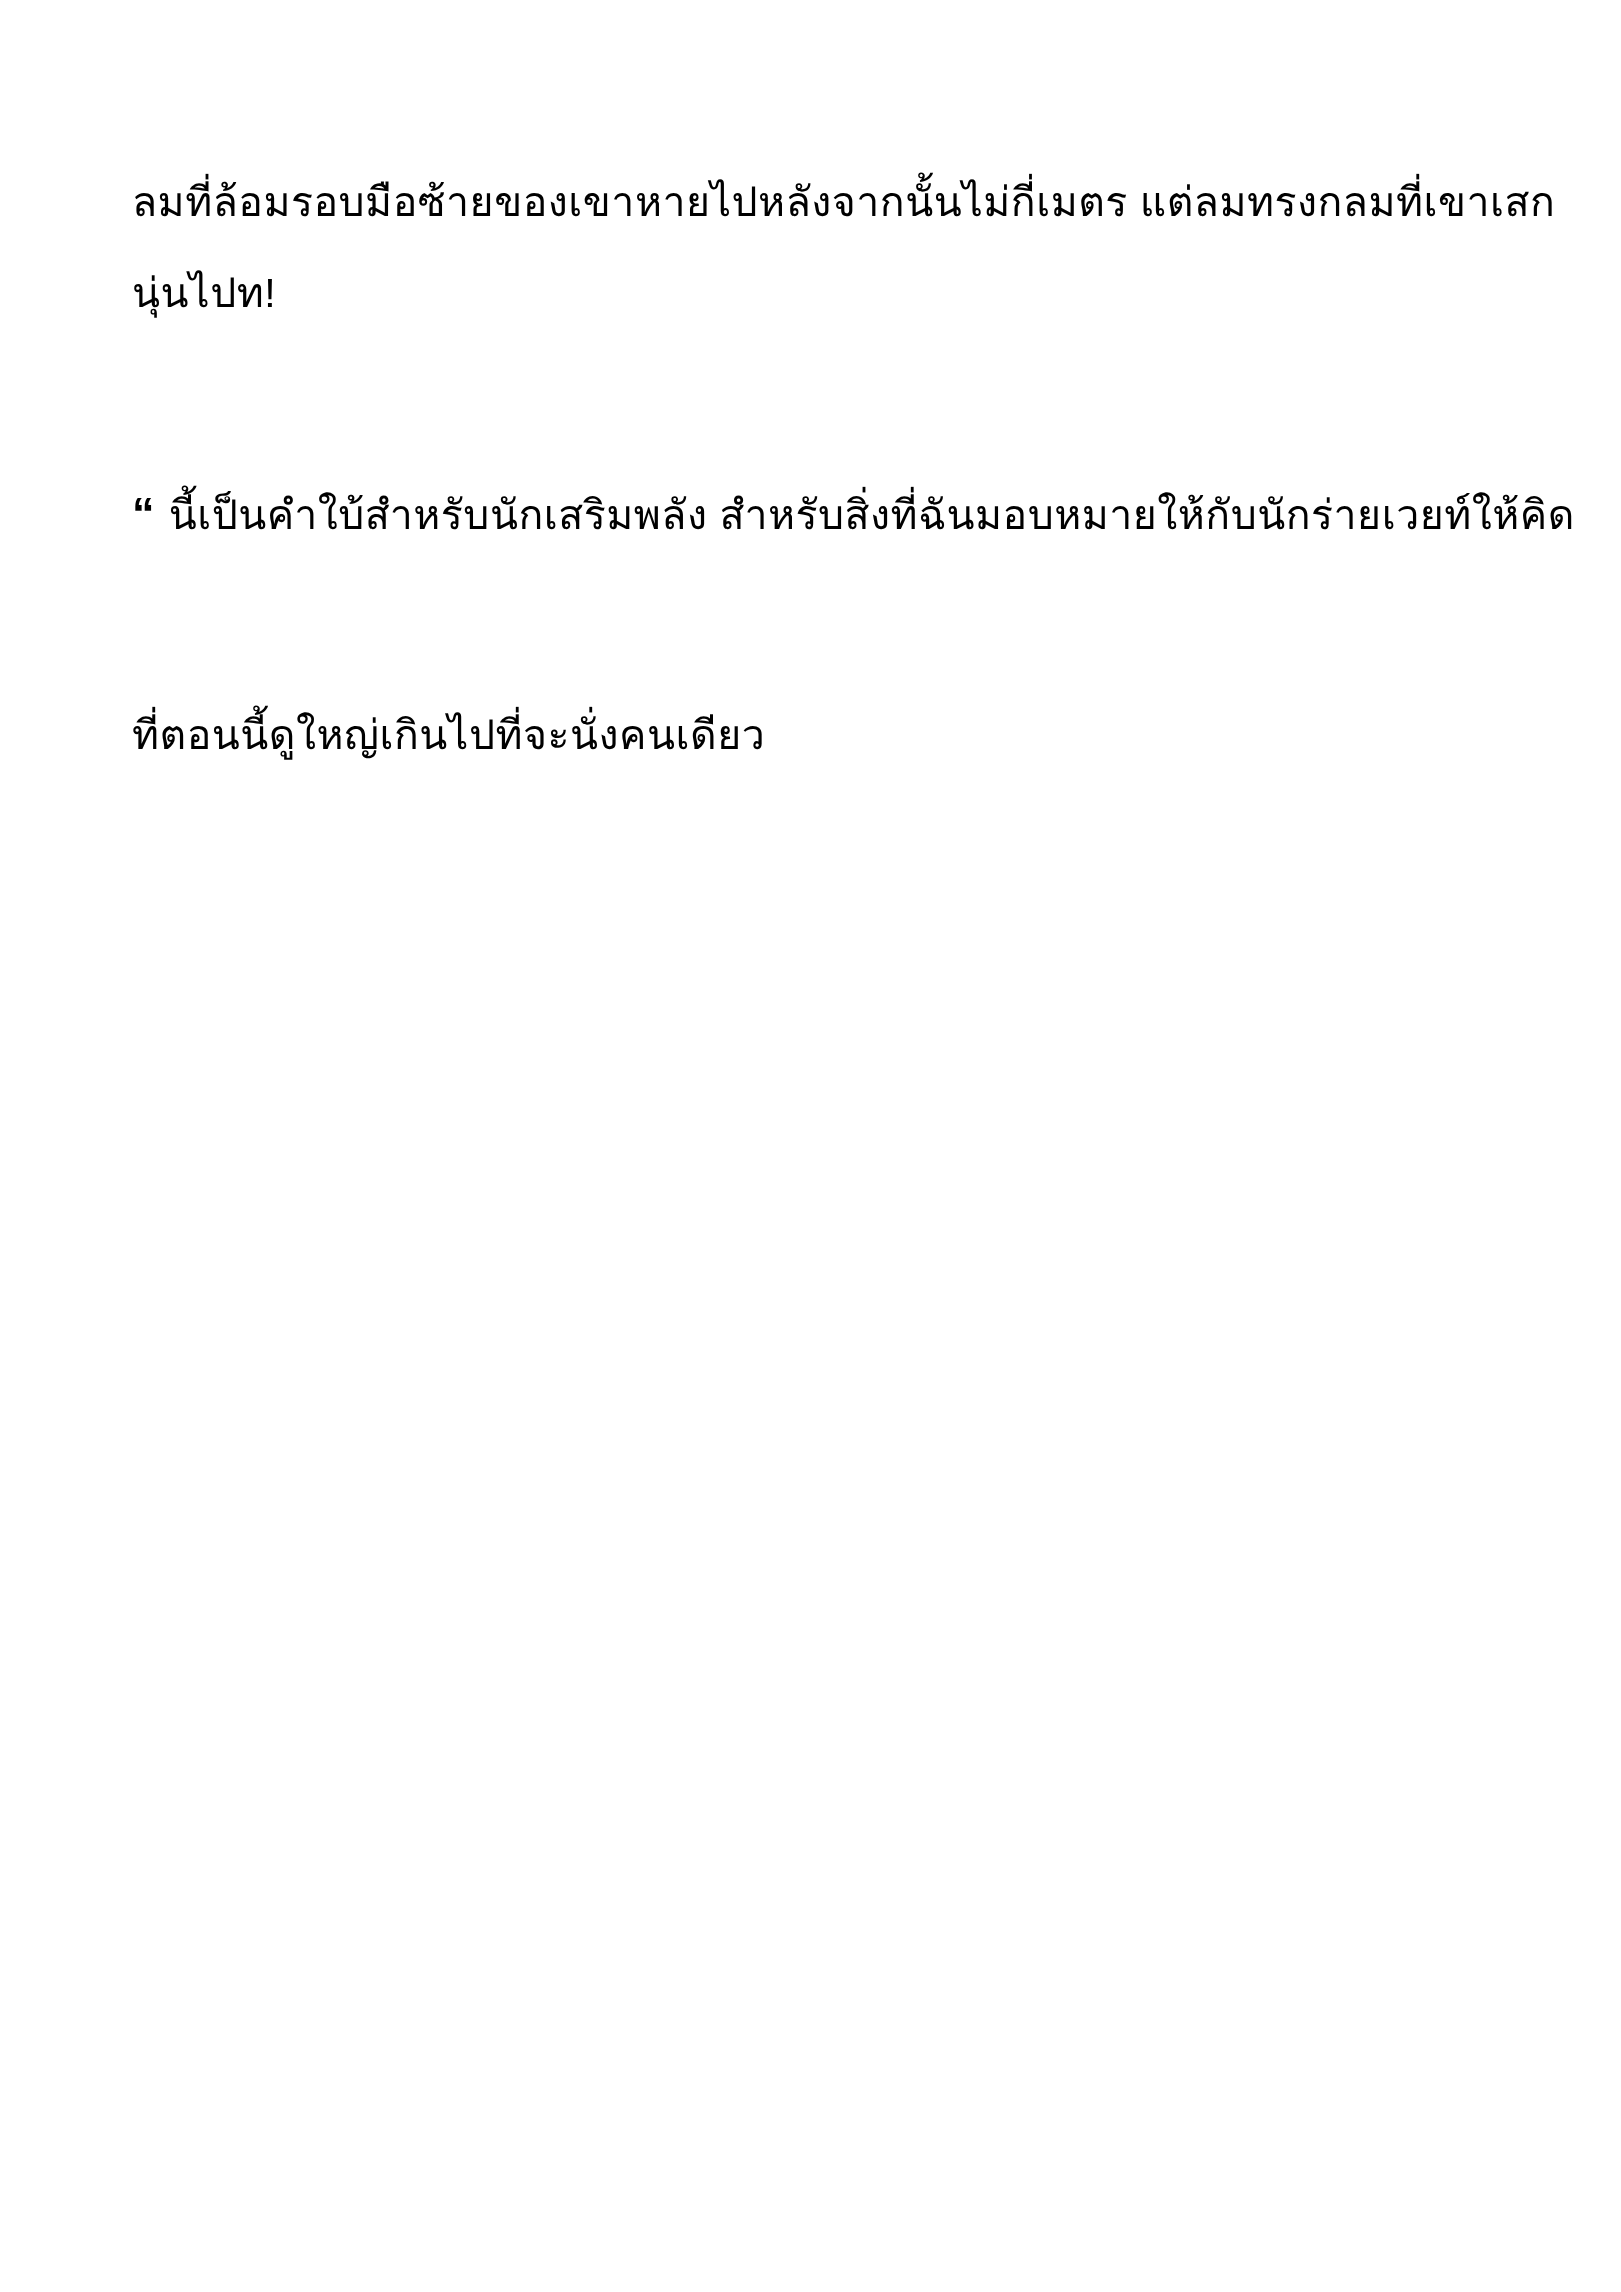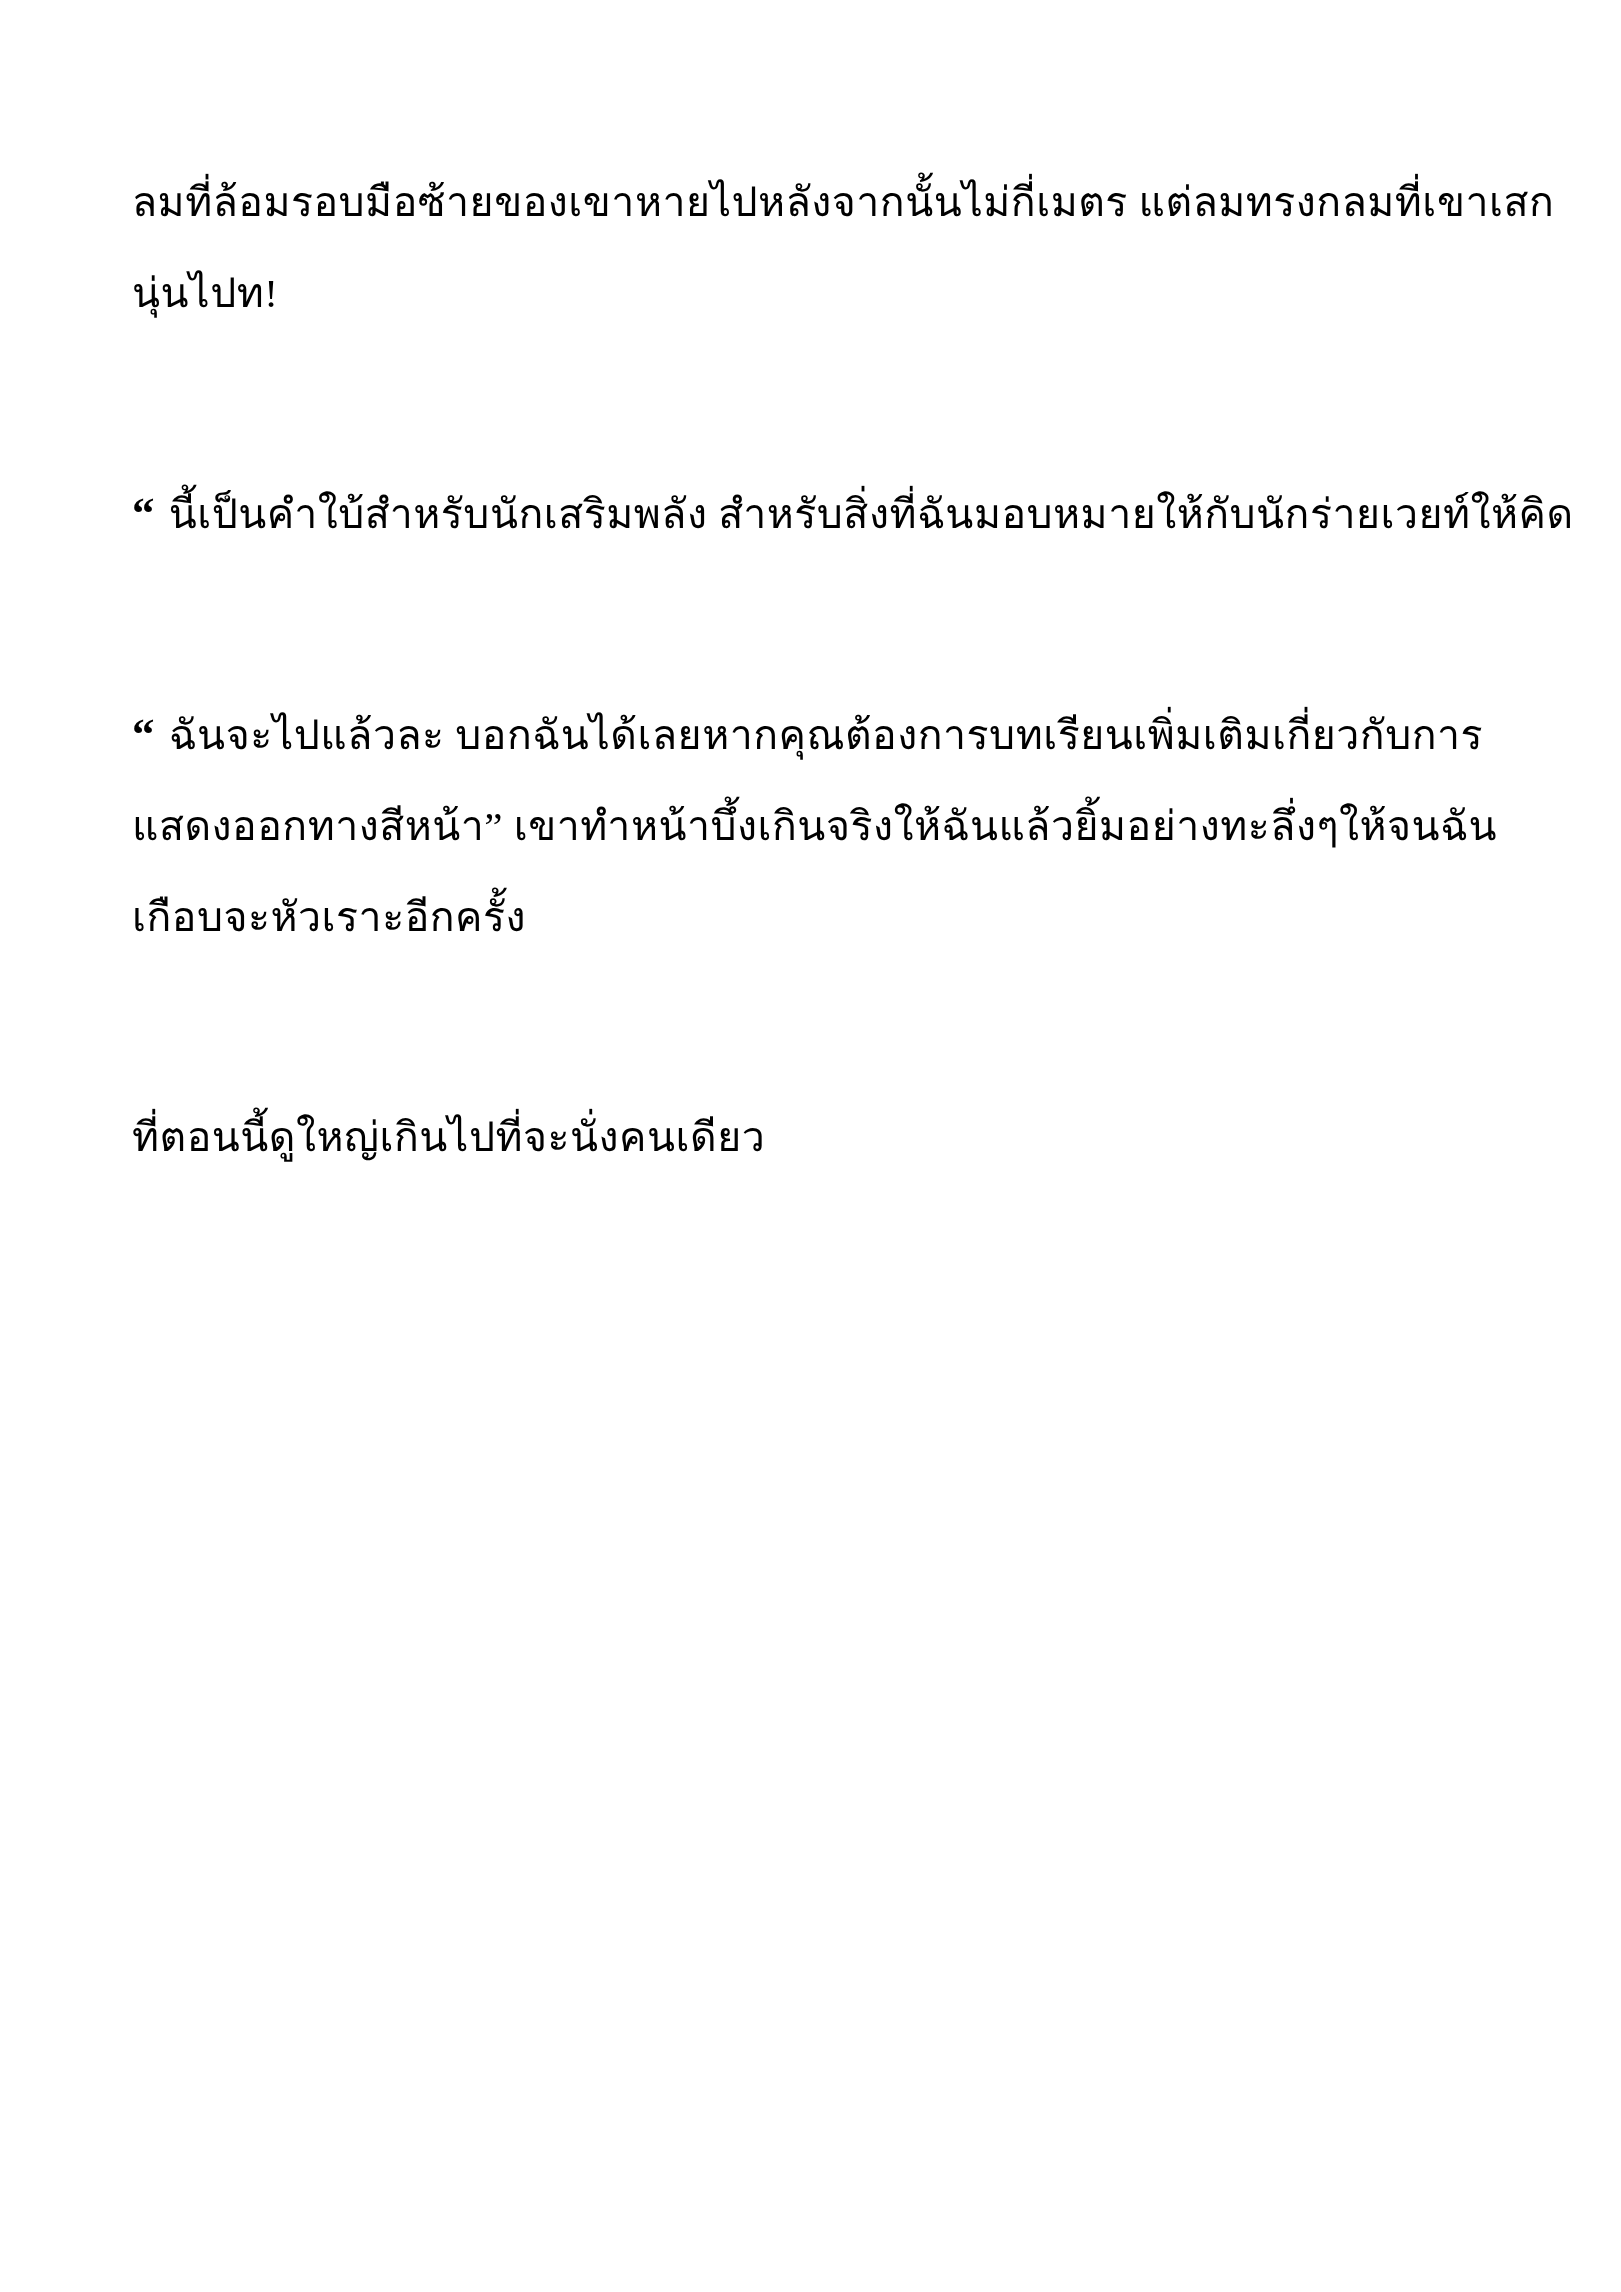--- a/index.html
+++ b/index.html
@@ -7,21 +7,21 @@
     padding: 0;
     background: #e8e8e8;
   }
   .page {
     position: relative;
     width: 1621px;
     height: 2293px;
     margin: 0 auto;
     background: #ffffff;
     color: #000000;
-    font-family: Liberation Serif, serif;
+    font-family: Liberation Sans, sans-serif;
     box-sizing: border-box;
     padding: 157px 127px 0 132px;
     overflow: hidden;
   }
   .paragraph {
     margin: 0 0 129px 0;
   }
   .line {
     font-size: 41px;
     line-height: 91px;
@@ -41,24 +41,19 @@
 
   <div class="paragraph">
     <div class="line">ลมที่ล้อมรอบมือซ้ายของเขาหายไปหลังจากนั้นไม่กี่เมตร แต่ลมทรงกลมที่เขาเสก</div>
     <div class="line">นุ่นไปท!</div>
   </div>
 
   <div class="paragraph">
     <div class="line"><span class="lead-quote">“</span><span>นี้เป็นคำใบ้สำหรับนักเสริมพลัง สำหรับสิ่งที่ฉันมอบหมายให้กับนักร่ายเวยท์ให้คิด</span></div>
   </div>
 
-  <div class="paragraph">
-    <div class="line"><span class="lead-quote">“</span><span>ฉันจะไปแล้วละ บอกฉันได้เลยหากคุณต้องการบทเรียนเพิ่มเติมเกี่ยวกับการ</span></div>
-    <div class="line">แสดงออกทางสีหน้า” เขาทำหน้าบึ้งเกินจริงให้ฉันแล้วยิ้มอย่างทะลึ่งๆให้จนฉัน</div>
-    <div class="line">เกือบจะหัวเราะอีกครั้ง</div>
-  </div>
 
   <div class="paragraph">
     <div class="line">ที่ตอนนี้ดูใหญ่เกินไปที่จะนั่งคนเดียว</div>
   </div>
 
 </div>
 
 
 </body></html>

